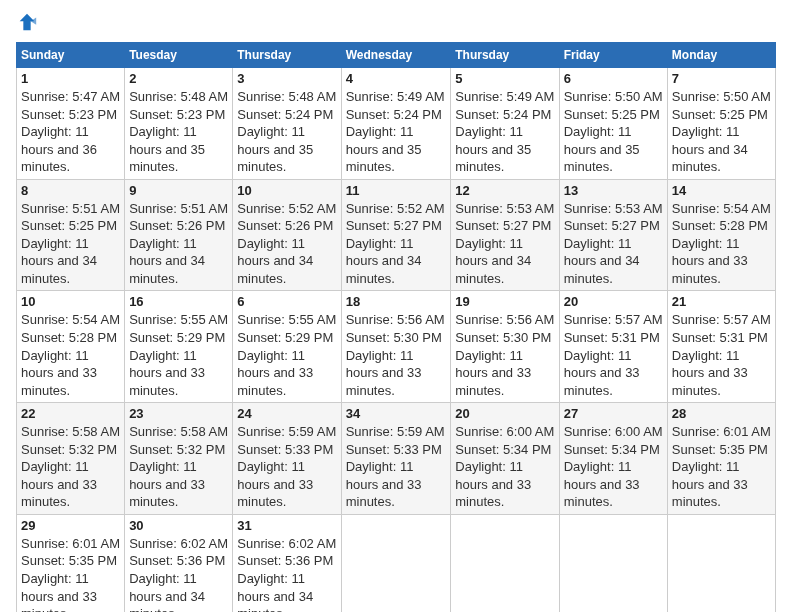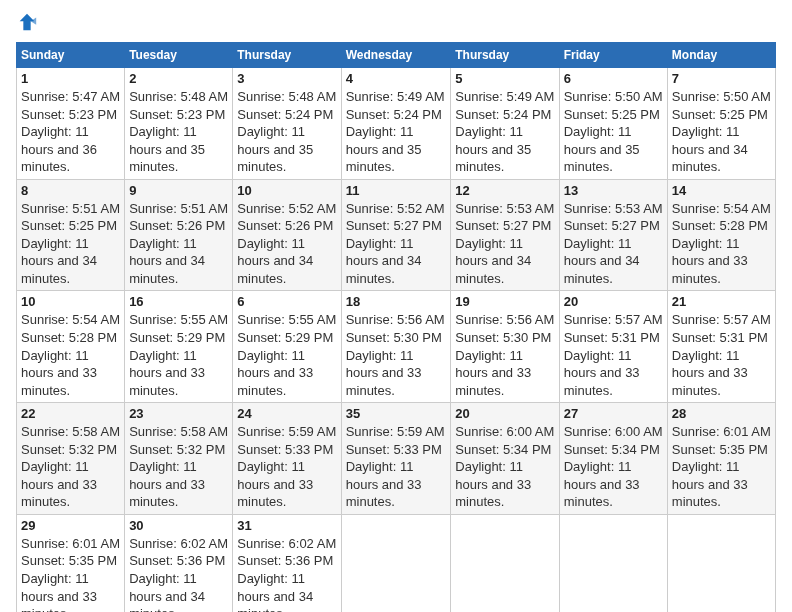--- a/index.html
+++ b/index.html
@@ -323,21 +323,21 @@
       </td>
           <td>
         <span class="day-num">24</span>
         <div class="day-info">
           <span>Sunrise: 5:59 AM</span><br>
           <span>Sunset: 5:33 PM</span><br>
           <span>Daylight: 11 hours and 33 minutes.</span>
         </div>
       </td>
           <td>
-        <span class="day-num">35</span>
+        <span class="day-num">34</span>
         <div class="day-info">
           <span>Sunrise: 5:59 AM</span><br>
           <span>Sunset: 5:33 PM</span><br>
           <span>Daylight: 11 hours and 33 minutes.</span>
         </div>
       </td>
           <td>
         <span class="day-num">20</span>
         <div class="day-info">
           <span>Sunrise: 6:00 AM</span><br>

